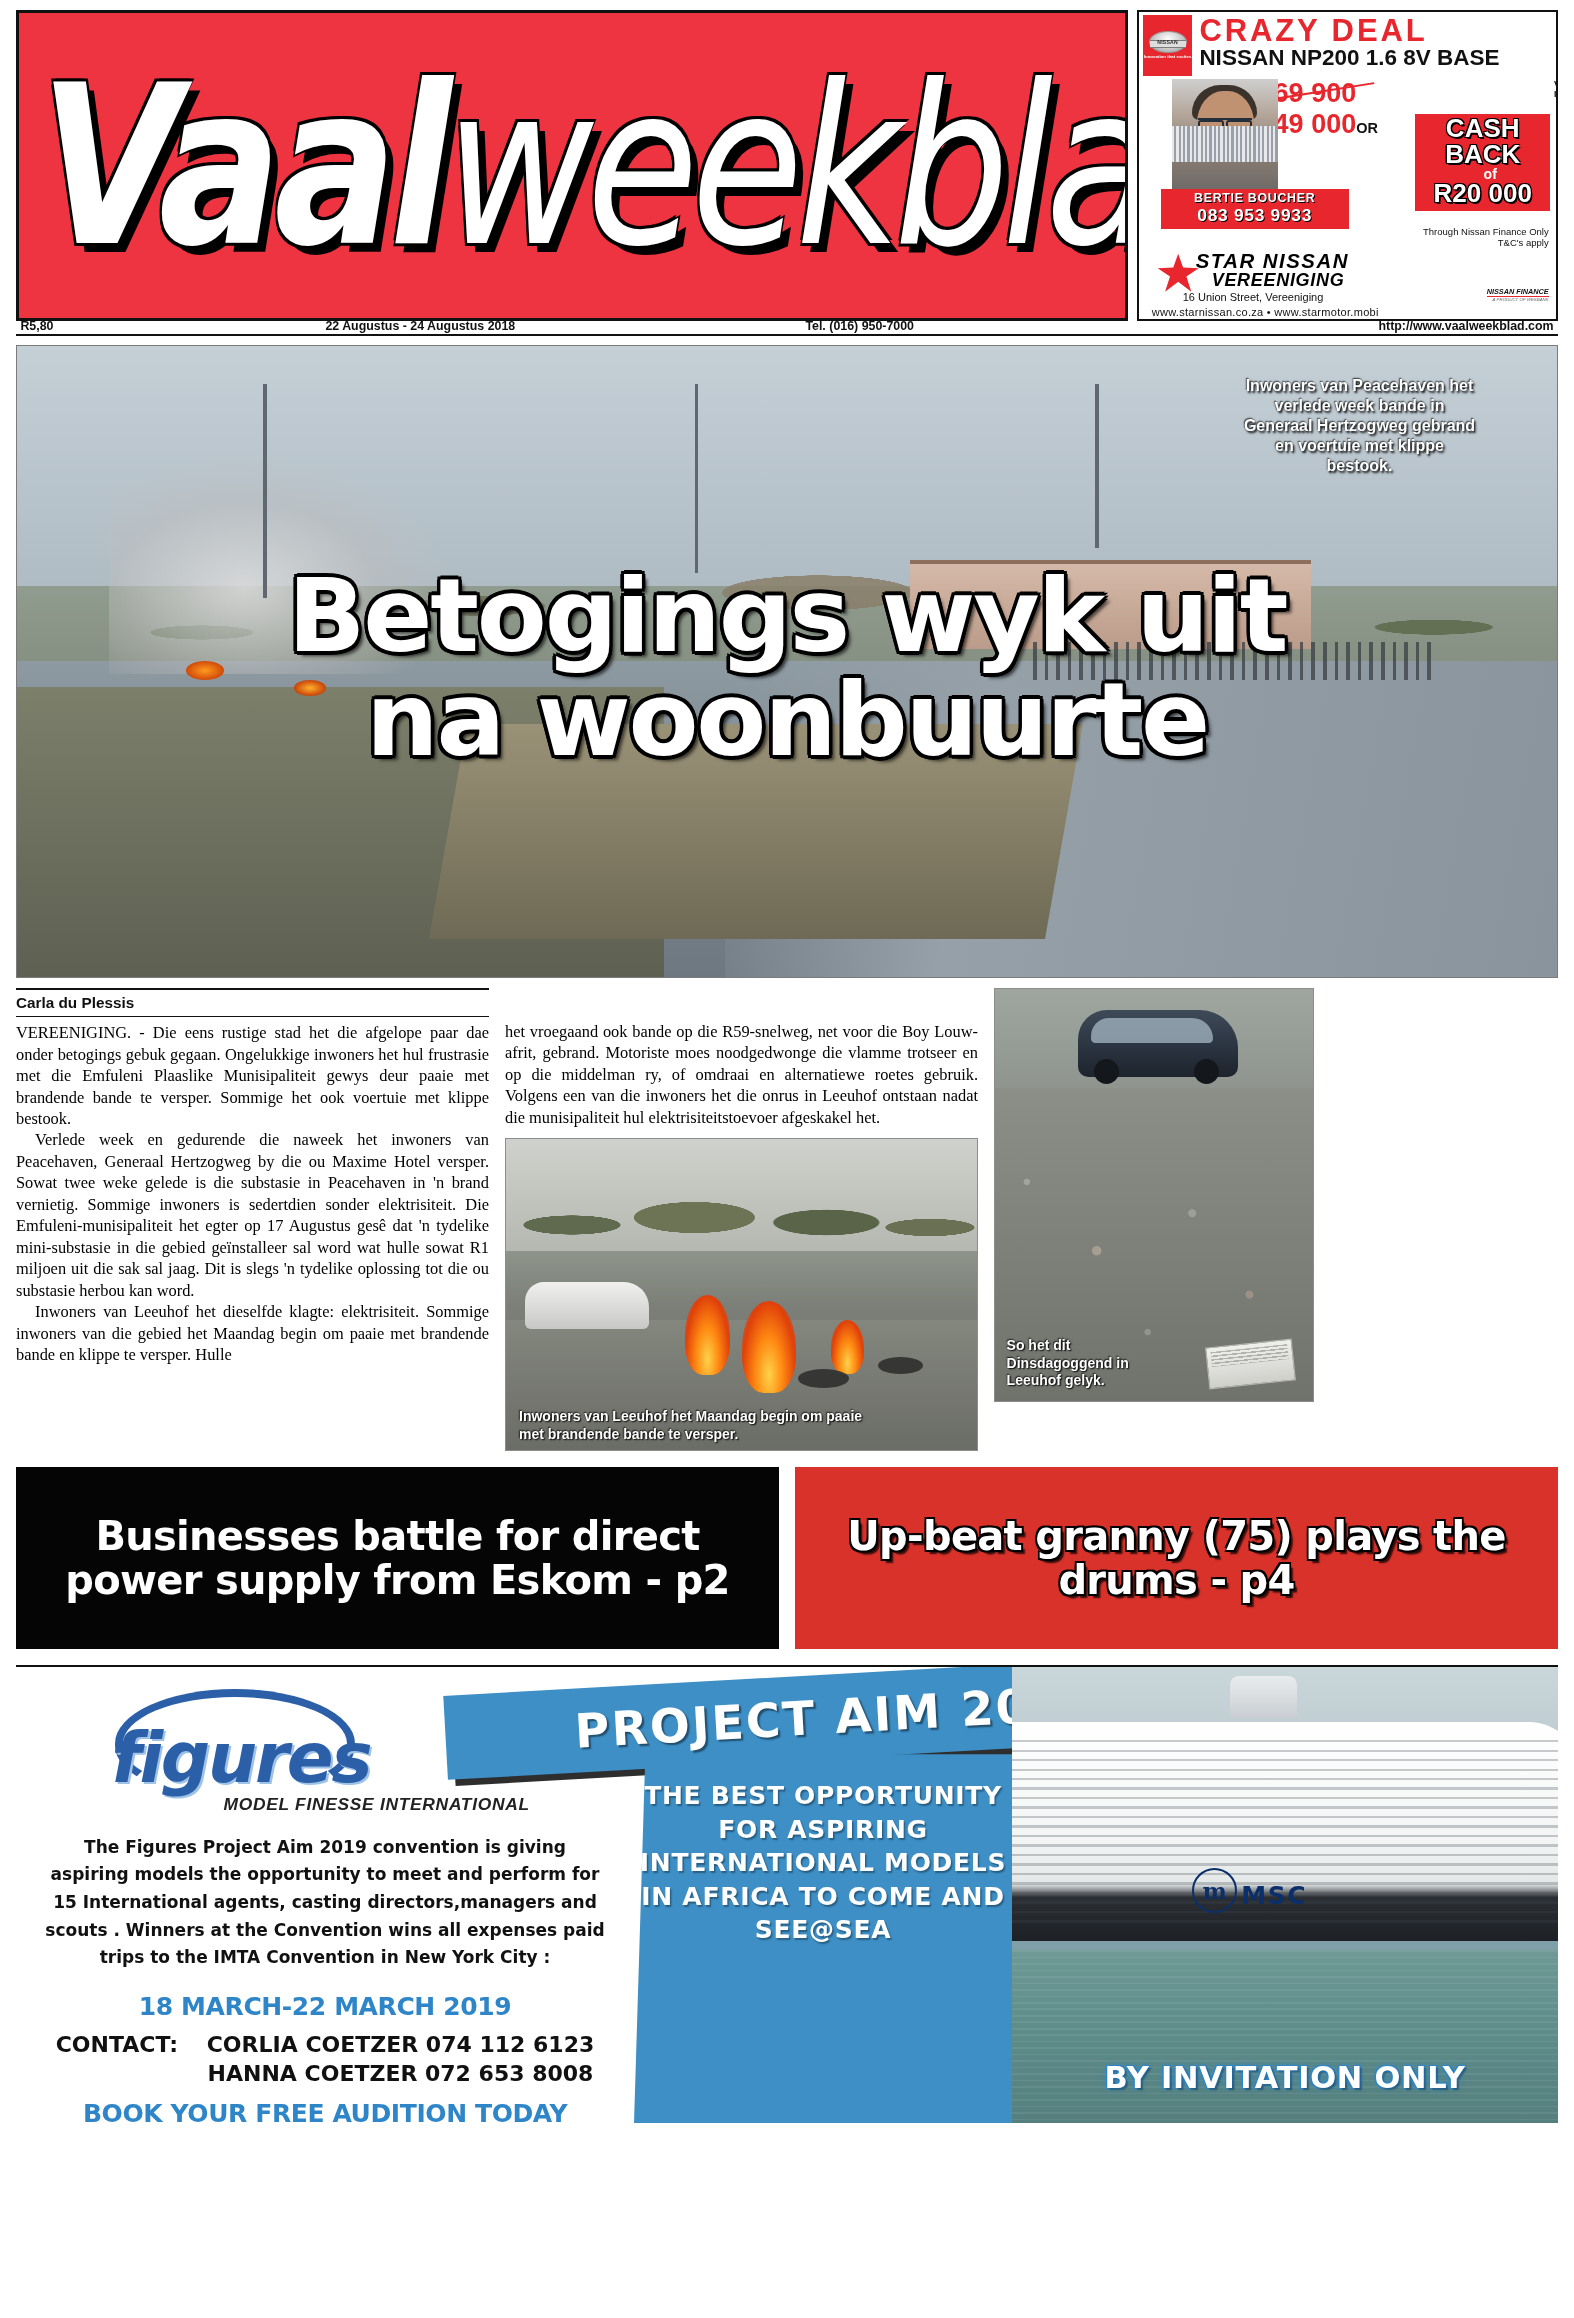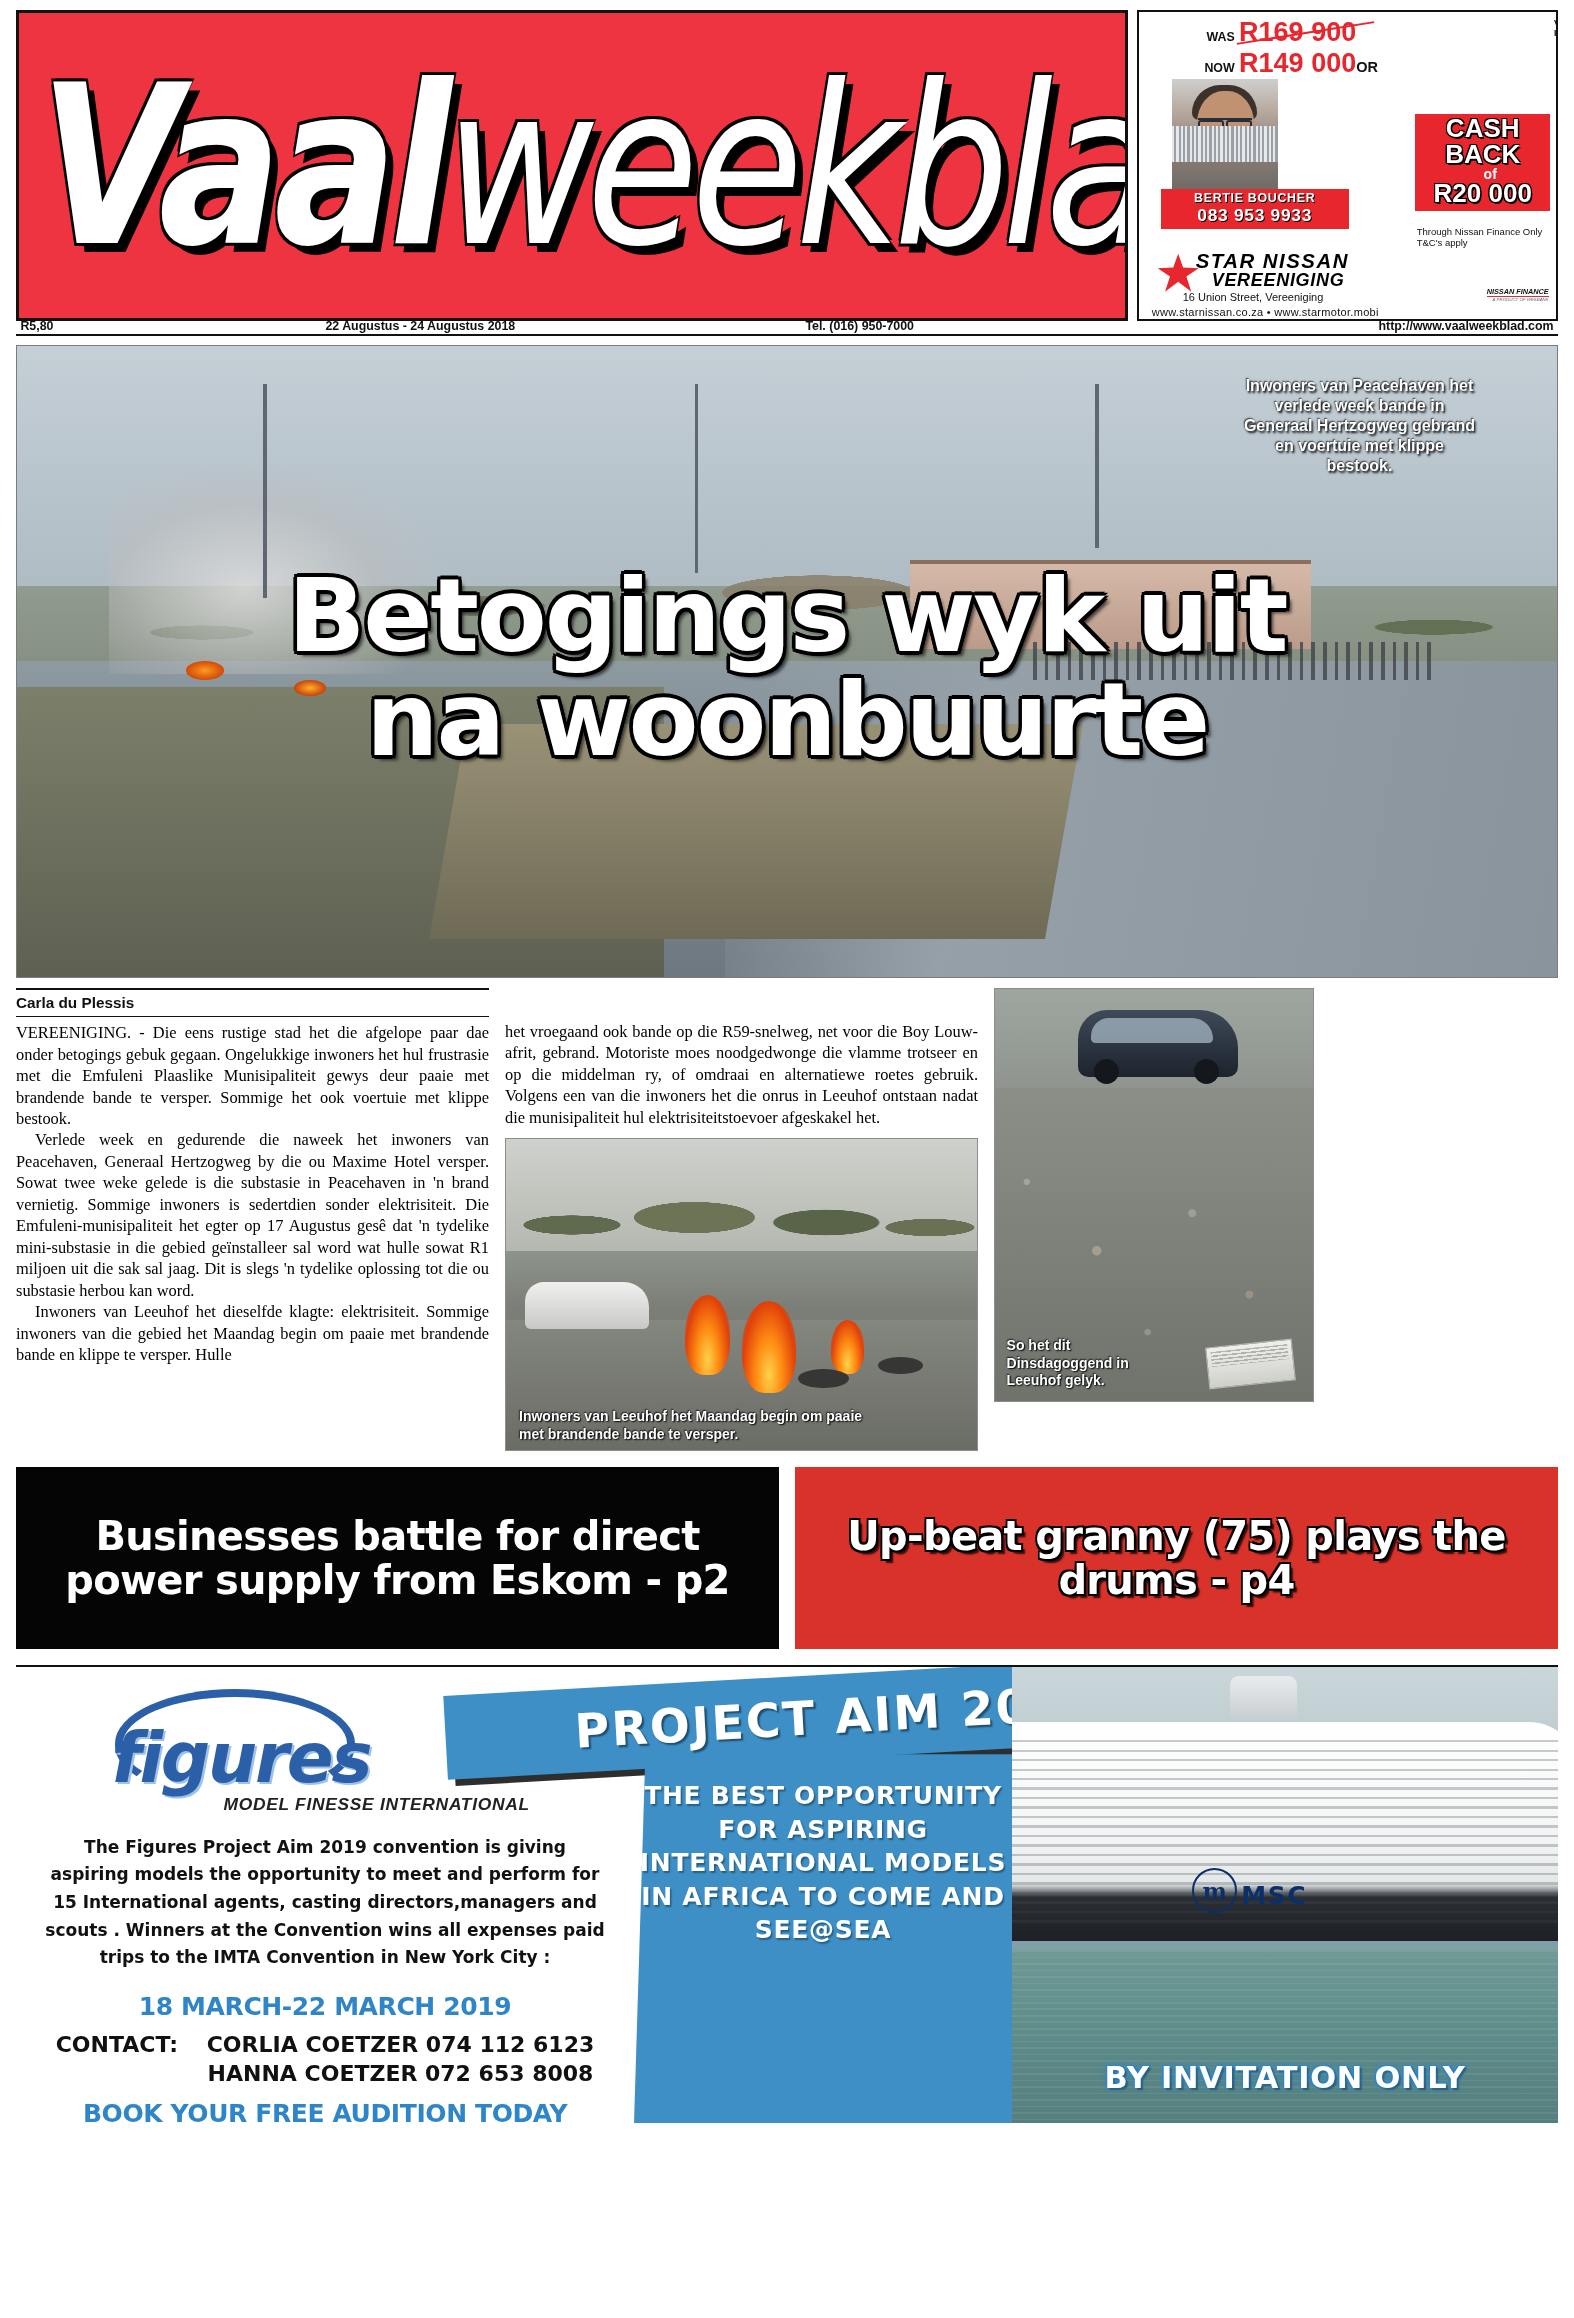--- a/index.html
+++ b/index.html
@@ -93,21 +93,21 @@
 
   .cashback {
     position: absolute; right: 5.8px; top: 102px; width: 135px;
     background: #E8262D; text-align: center; padding: 2.2px 0 4.4px;
   }
   .cashback .cb1, .cashback .cb3 {
     font-size: 26px; font-weight: 700; color: #fff; line-height: 0.98;
     text-shadow: 1.5px 1.5px 0 #000, -1.1px -1.1px 0 #000, 1.1px -1.1px 0 #000, -1.1px 1.1px 0 #000;
   }
   .cashback .cb2 { font-size: 14px; font-weight: 700; color: #fff; line-height: 1; padding-left: 15px; }
-  .finance-note { position: absolute; right: 7.3px; top: 215px; width: 132px; text-align: left; font-size: 9.5px; color: #111; line-height: 1.15; }
+  .finance-note { position: absolute; right: 7.3px; top: 215px; width: 132px; text-align: right; font-size: 9.5px; color: #111; line-height: 1.15; }
   .nissan-fin { position: absolute; right: 7.3px; bottom: 17.4px; text-align: right; font-size: 7.3px; font-weight: 700; color: #111; font-style: italic; }
   .nissan-fin .sub { font-size: 4.4px; font-weight: 400; color: #666; border-top: 0.7px solid #E8262D; }
 
   .dealer-photo {
     position: absolute; left: 33px; top: 67px; width: 106px; height: 113px;
     background: linear-gradient(180deg,#cfcfcf 0%, #b5a79c 30%, #8d7f73 62%, #6d6a68 100%);
     overflow: hidden;
   }
   .dealer-photo .head {
     position: absolute; left: 25px; top: 11.6px; width: 57px; height: 70px;
@@ -466,20 +466,32 @@
 
 <div class="page">
 
   <div class="masthead-row">
 
     <div class="logo-box">
       <div class="logo-text"><span>Vaal</span><span class="thin">weekblad</span></div>
     </div>
 
     <div class="nissan-ad">
+      <div class="nissan-top">
+        <div class="nissan-logo">
+          <div class="nissan-disc">
+            <span>NISSAN</span>
+          </div>
+          <div class="nissan-inno">Innovation that excites</div>
+        </div>
+        <div>
+          <div class="crazy-deal">CRAZY DEAL</div>
+          <div class="nissan-model">NISSAN NP200 1.6 8V BASE</div>
+        </div>
+      </div>
 
       <div class="price-block">
         <div class="price-line">
           <span class="price-lbl">WAS</span>
           <span class="price-was">R169 900</span>
           <span class="vat">
             <span>VAT</span><br>
             <span>Included</span>
           </span>
         </div>

